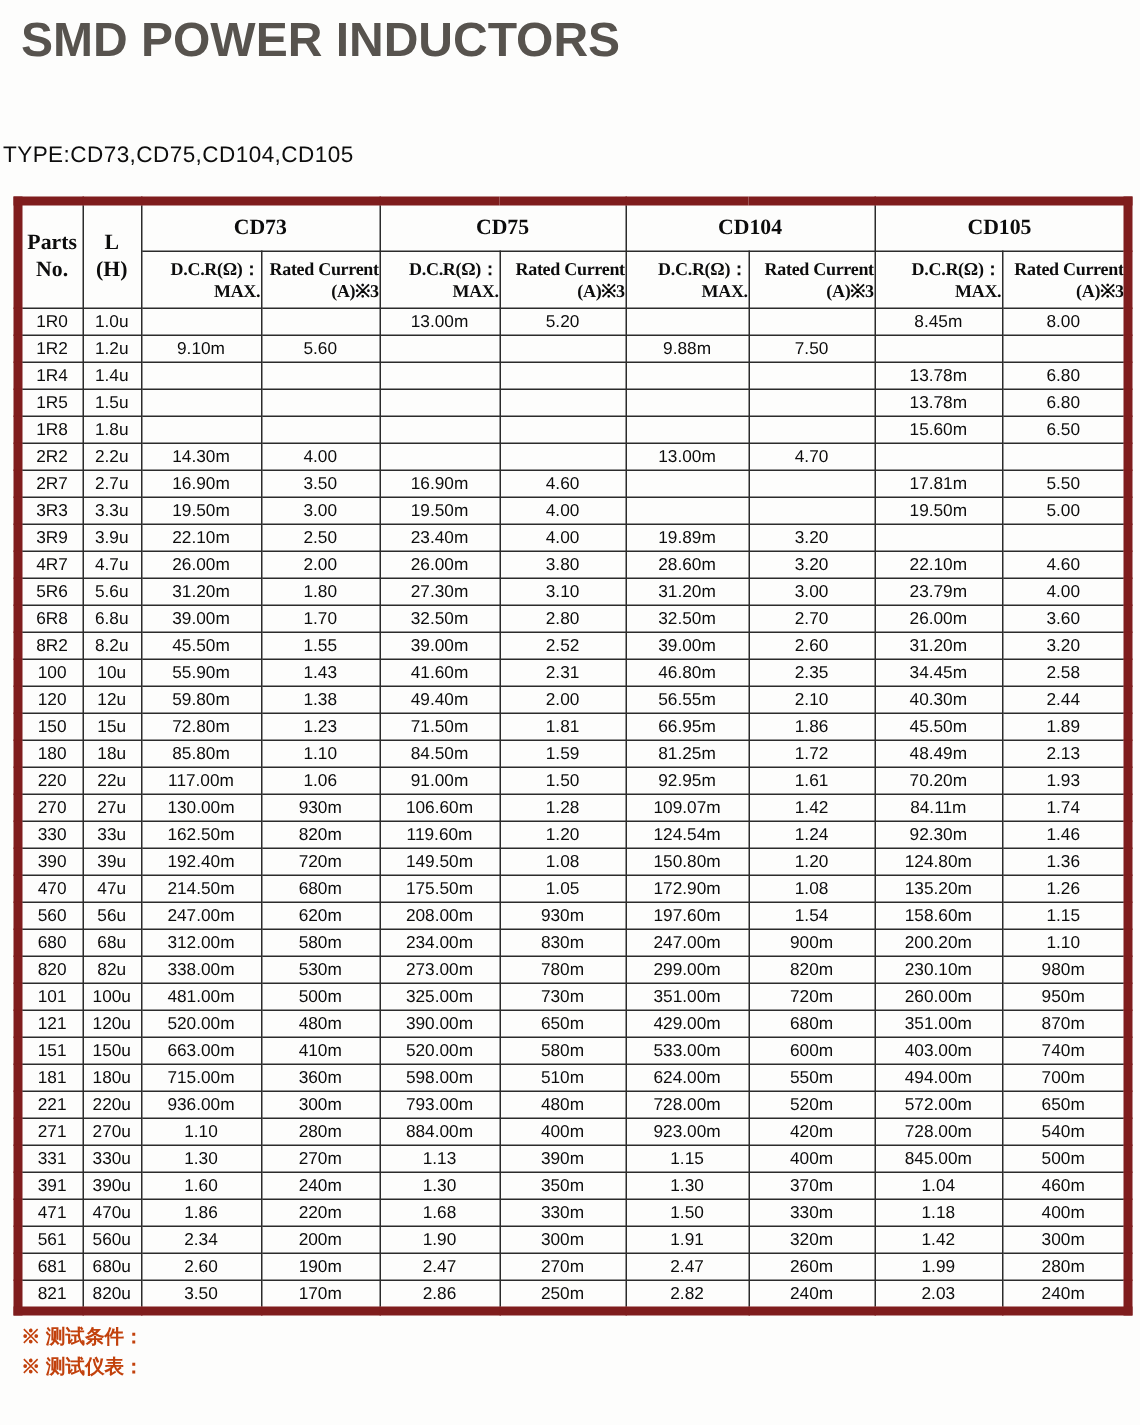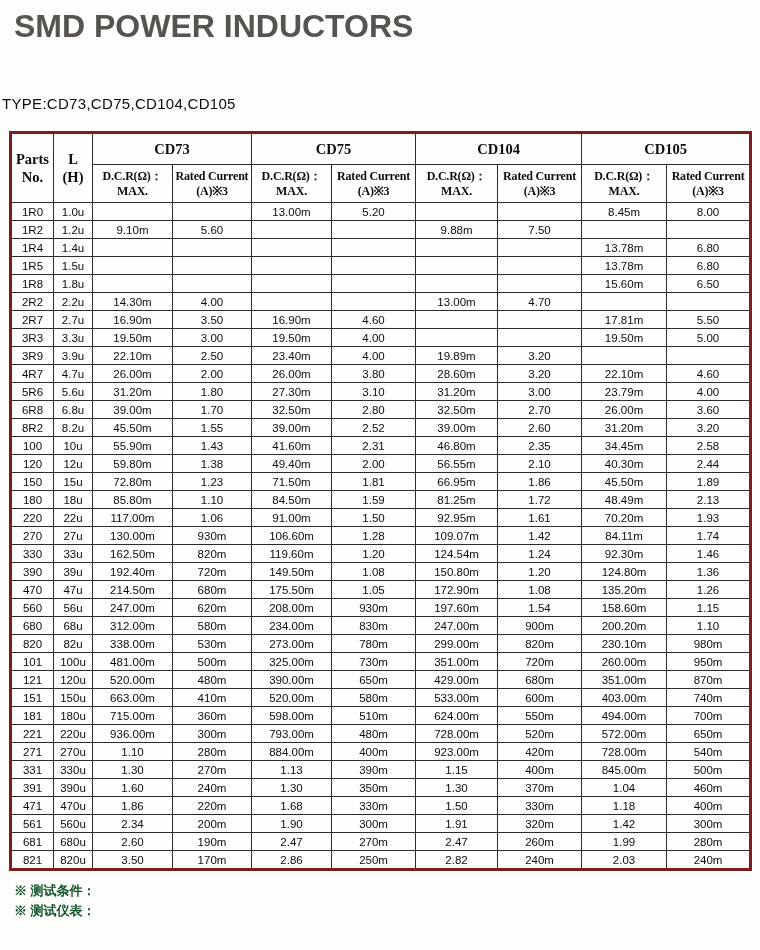--- a/index.html
+++ b/index.html
@@ -19,43 +19,43 @@
   }
   .type-line {
     position:absolute; top:95px; left:2px;
     font-size:15px; font-weight:normal; color:#0d0d0d;
     letter-spacing:0.3px;
   }
   table.spec {
     position:absolute; top:131px; left:9px;
     width:740px;
     border-collapse:collapse; table-layout:fixed;
-    border:3px solid #7f1d1d;
+    border:6px solid #7f1d1d;
     padding-left:20px;
   }
   table.spec th, table.spec td {
     border:1px solid #2b2b2b;
     padding:0; text-align:center; vertical-align:middle;
     overflow:hidden; white-space:nowrap;
   }
   thead th {
     font-family:"Liberation Serif", serif;
     font-weight:bold; color:#0c0c0c;
   }
   tr.group-row th { height:30px; font-size:14.5px; }
-  tr.sub-row th  { height:37px; font-size:12px; line-height:1.25; letter-spacing:-0.2px; }
+  tr.sub-row th  { height:37px; font-size:12px; line-height:1.25; letter-spacing:-0.2px;text-align:right; }
   th.corner { font-size:13px; line-height:1.25; }
   tbody td {
     height:17px; font-size:11.5px;
     font-family:"Liberation Sans", sans-serif;
     color:#0c0c0c;
   }
   .notes {
     position:absolute; top:882px; left:14px;
-    font-size:13px; font-weight:bold; color:#14532d;
+    font-size:13px; font-weight:bold; color:#c2410c;
     font-family:"Liberation Sans", sans-serif;
   }
   .note-row { display:flex; margin-bottom:2px; }
   .note-label { white-space:nowrap; margin-right:4px; }
   .note-body div { line-height:21px; }
 </style>
 </head>
 <body>
 
 <div class="page-title">SMD POWER INDUCTORS</div>

